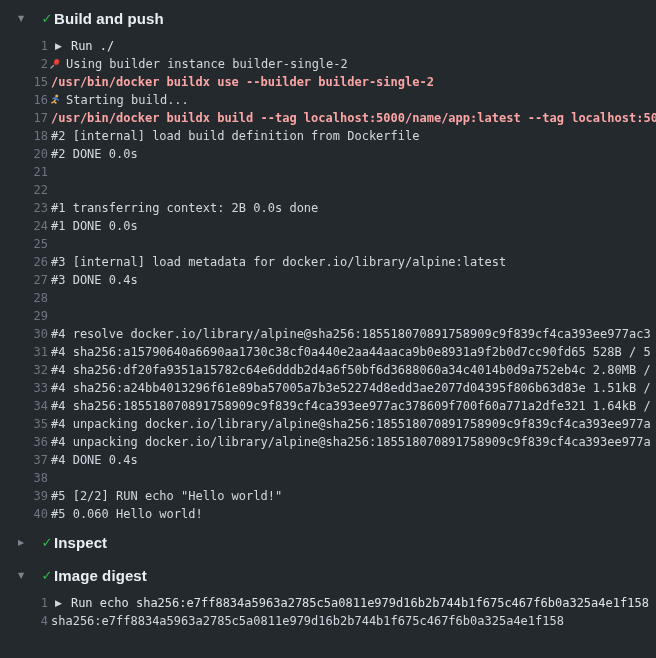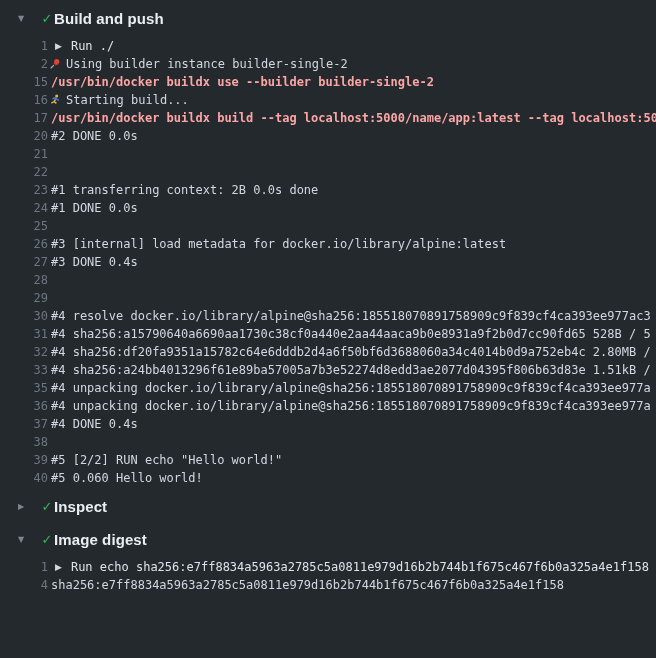--- a/index.html
+++ b/index.html
@@ -70,34 +70,36 @@
               <path d="M4.6 5.4 L6.6 7.4 L9.8 6.2 L5.8 2.2 Z" fill="#c4372a"></path>
               <circle cx="7.8" cy="3.4" r="2.5" fill="#e2443b"></circle>
             </svg></span><span class="text info">Using builder instance builder-single-2</span></div>
         <div class="line"><span class="num">15</span><span class="text command">/usr/bin/docker buildx use --builder builder-single-2</span></div>
         <div class="line"><span class="num">16</span><span class="icon-svg"><svg width="12" height="12" viewBox="0 0 12 12">
               <circle cx="7.7" cy="2.1" r="1.5" fill="#eeb24e"></circle>
               <path d="M3.4 4.8 L6.3 3.9 L8.1 5.4 L9.9 6.4" stroke="#4a7fd1" stroke-width="1.5" fill="none"></path>
               <path d="M6.5 5.3 L5.1 7.5 L7.4 9.4 M5.1 7.5 L2.4 9.1" stroke="#eeb24e" stroke-width="1.4" fill="none"></path>
             </svg></span><span class="text info">Starting build...</span></div>
         <div class="line"><span class="num">17</span><span class="text command">/usr/bin/docker buildx build --tag localhost:5000/name/app:latest --tag localhost:50</span></div>
+        <div class="line"><span class="num">18</span><span class="text info">#2 [internal] load build definition from Dockerfile</span></div>
         <div class="line"><span class="num">20</span><span class="text info">#2 DONE 0.0s</span></div>
         <div class="line"><span class="num">21</span></div>
         <div class="line"><span class="num">22</span></div>
         <div class="line"><span class="num">23</span><span class="text info">#1 transferring context: 2B 0.0s done</span></div>
         <div class="line"><span class="num">24</span><span class="text info">#1 DONE 0.0s</span></div>
         <div class="line"><span class="num">25</span></div>
         <div class="line"><span class="num">26</span><span class="text info">#3 [internal] load metadata for docker.io/library/alpine:latest</span></div>
         <div class="line"><span class="num">27</span><span class="text info">#3 DONE 0.4s</span></div>
         <div class="line"><span class="num">28</span></div>
         <div class="line"><span class="num">29</span></div>
         <div class="line"><span class="num">30</span><span class="text info">#4 resolve docker.io/library/alpine@sha256:185518070891758909c9f839cf4ca393ee977ac3</span></div>
         <div class="line"><span class="num">31</span><span class="text info">#4 sha256:a15790640a6690aa1730c38cf0a440e2aa44aaca9b0e8931a9f2b0d7cc90fd65 528B / 5</span></div>
         <div class="line"><span class="num">32</span><span class="text info">#4 sha256:df20fa9351a15782c64e6dddb2d4a6f50bf6d3688060a34c4014b0d9a752eb4c 2.80MB /</span></div>
         <div class="line"><span class="num">33</span><span class="text info">#4 sha256:a24bb4013296f61e89ba57005a7b3e52274d8edd3ae2077d04395f806b63d83e 1.51kB /</span></div>
+        <div class="line"><span class="num">34</span><span class="text info">#4 sha256:185518070891758909c9f839cf4ca393ee977ac378609f700f60a771a2dfe321 1.64kB /</span></div>
         <div class="line"><span class="num">35</span><span class="text info">#4 unpacking docker.io/library/alpine@sha256:185518070891758909c9f839cf4ca393ee977a</span></div>
         <div class="line"><span class="num">36</span><span class="text info">#4 unpacking docker.io/library/alpine@sha256:185518070891758909c9f839cf4ca393ee977a</span></div>
         <div class="line"><span class="num">37</span><span class="text info">#4 DONE 0.4s</span></div>
         <div class="line"><span class="num">38</span></div>
         <div class="line"><span class="num">39</span><span class="text info">#5 [2/2] RUN echo "Hello world!"</span></div>
         <div class="line"><span class="num">40</span><span class="text info">#5 0.060 Hello world!</span></div>
       </div>
     </div>
     <div class="section">
       <div class="section-header sec-gap-inspect">

